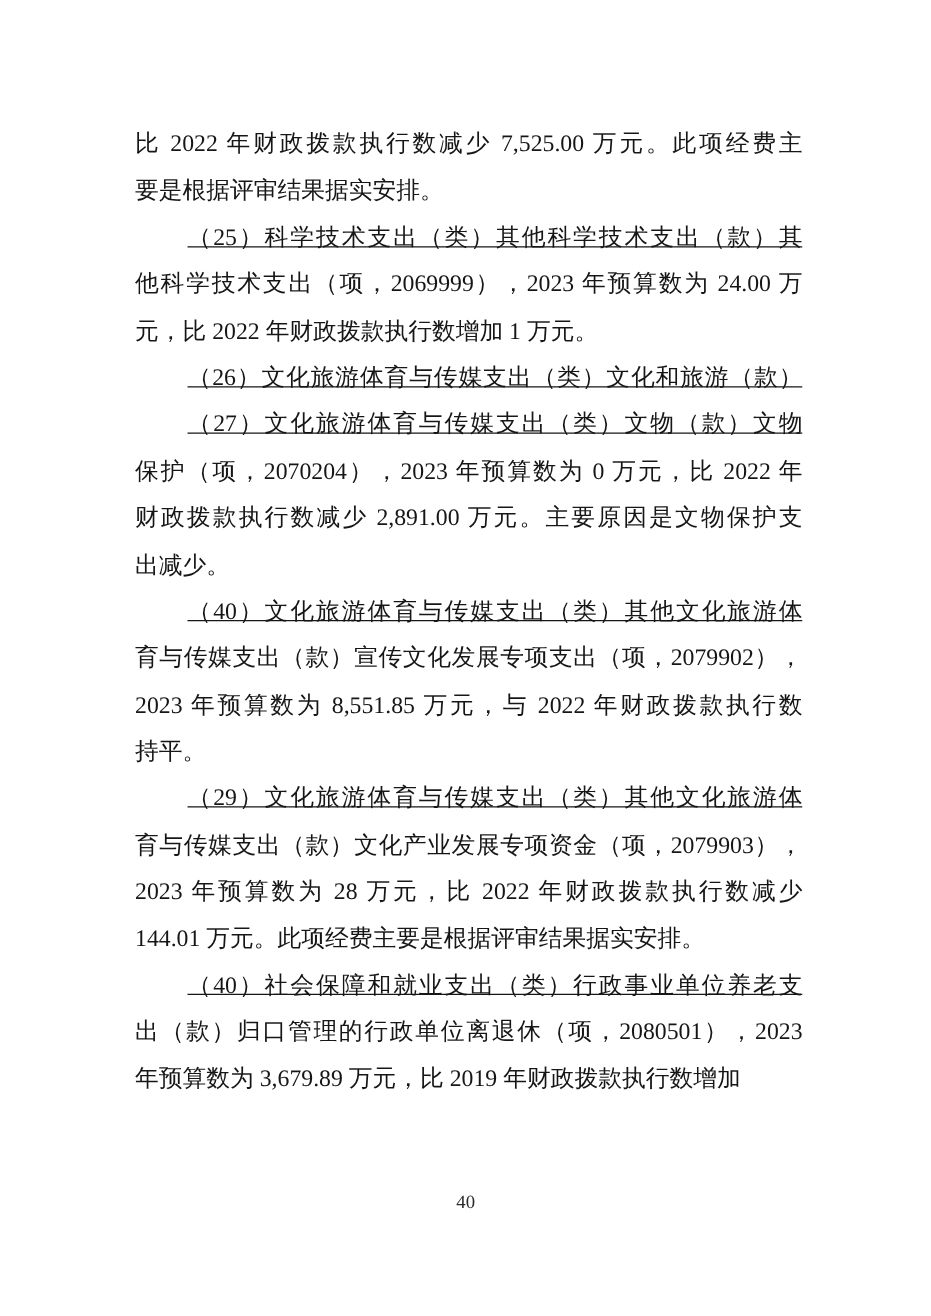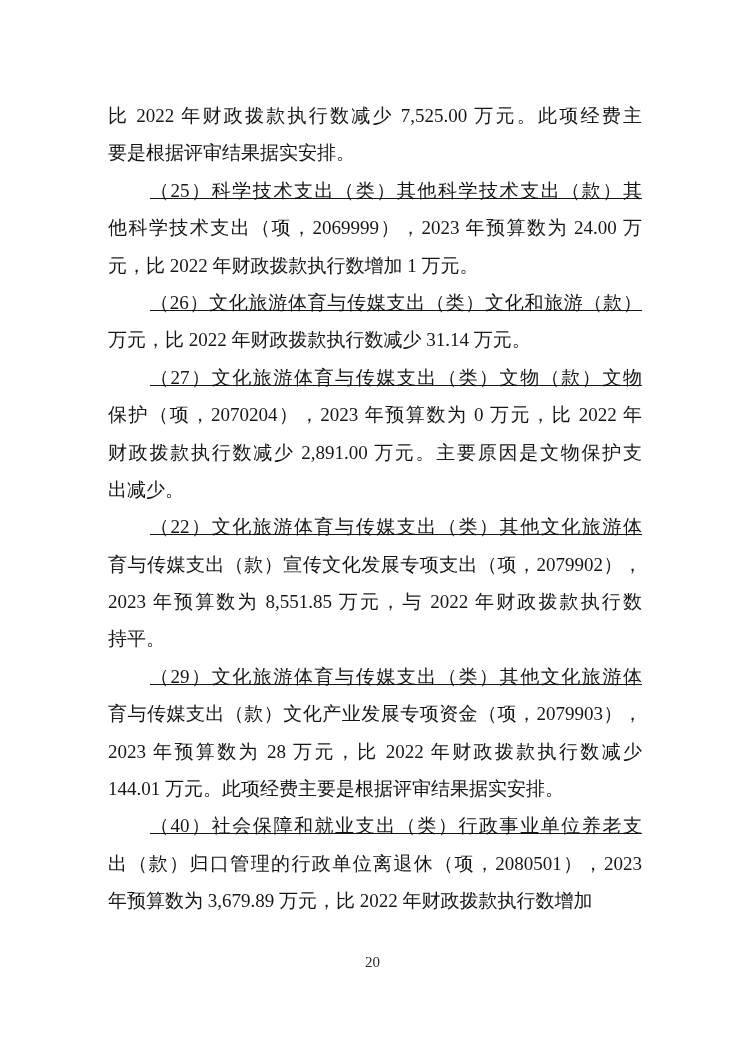--- a/index.html
+++ b/index.html
@@ -55,40 +55,39 @@
         <div class="line">比 2022 年财政拨款执行数减少 7,525.00 万元。此项经费主</div>
         <div class="line last">要是根据评审结果据实安排。</div>
       </div>
       <div class="para">
         <div class="line indent">（25）科学技术支出（类）其他科学技术支出（款）其</div>
         <div class="line">他科学技术支出（项，2069999），2023 年预算数为 24.00 万</div>
         <div class="line last">元，比 2022 年财政拨款执行数增加 1 万元。</div>
       </div>
       <div class="para">
         <div class="line indent">（26）文化旅游体育与传媒支出（类）文化和旅游（款）</div>
-        <div class="line last">万元，比 2022 年财政拨款执行数减少 31.14 万元。</div>
       </div>
       <div class="para">
         <div class="line indent">（27）文化旅游体育与传媒支出（类）文物（款）文物</div>
         <div class="line">保护（项，2070204），2023 年预算数为 0 万元，比 2022 年</div>
         <div class="line">财政拨款执行数减少 2,891.00 万元。主要原因是文物保护支</div>
         <div class="line last">出减少。</div>
       </div>
       <div class="para">
-        <div class="line indent">（22）文化旅游体育与传媒支出（类）其他文化旅游体</div>
+        <div class="line indent">（40）文化旅游体育与传媒支出（类）其他文化旅游体</div>
         <div class="line">育与传媒支出（款）宣传文化发展专项支出（项，2079902），</div>
         <div class="line">2023 年预算数为 8,551.85 万元，与 2022 年财政拨款执行数</div>
         <div class="line last">持平。</div>
       </div>
       <div class="para">
         <div class="line indent">（29）文化旅游体育与传媒支出（类）其他文化旅游体</div>
         <div class="line">育与传媒支出（款）文化产业发展专项资金（项，2079903），</div>
         <div class="line">2023 年预算数为 28 万元，比 2022 年财政拨款执行数减少</div>
         <div class="line last">144.01 万元。此项经费主要是根据评审结果据实安排。</div>
       </div>
       <div class="para">
         <div class="line indent">（40）社会保障和就业支出（类）行政事业单位养老支</div>
         <div class="line">出（款）归口管理的行政单位离退休（项，2080501），2023</div>
-        <div class="line last">年预算数为 3,679.89 万元，比 2022 年财政拨款执行数增加</div>
+        <div class="line last">年预算数为 3,679.89 万元，比 2019 年财政拨款执行数增加</div>
       </div>
     </div>
-  <div class="pageno">20</div>
+  <div class="pageno">40</div>
 </div>
 
 </body></html>

